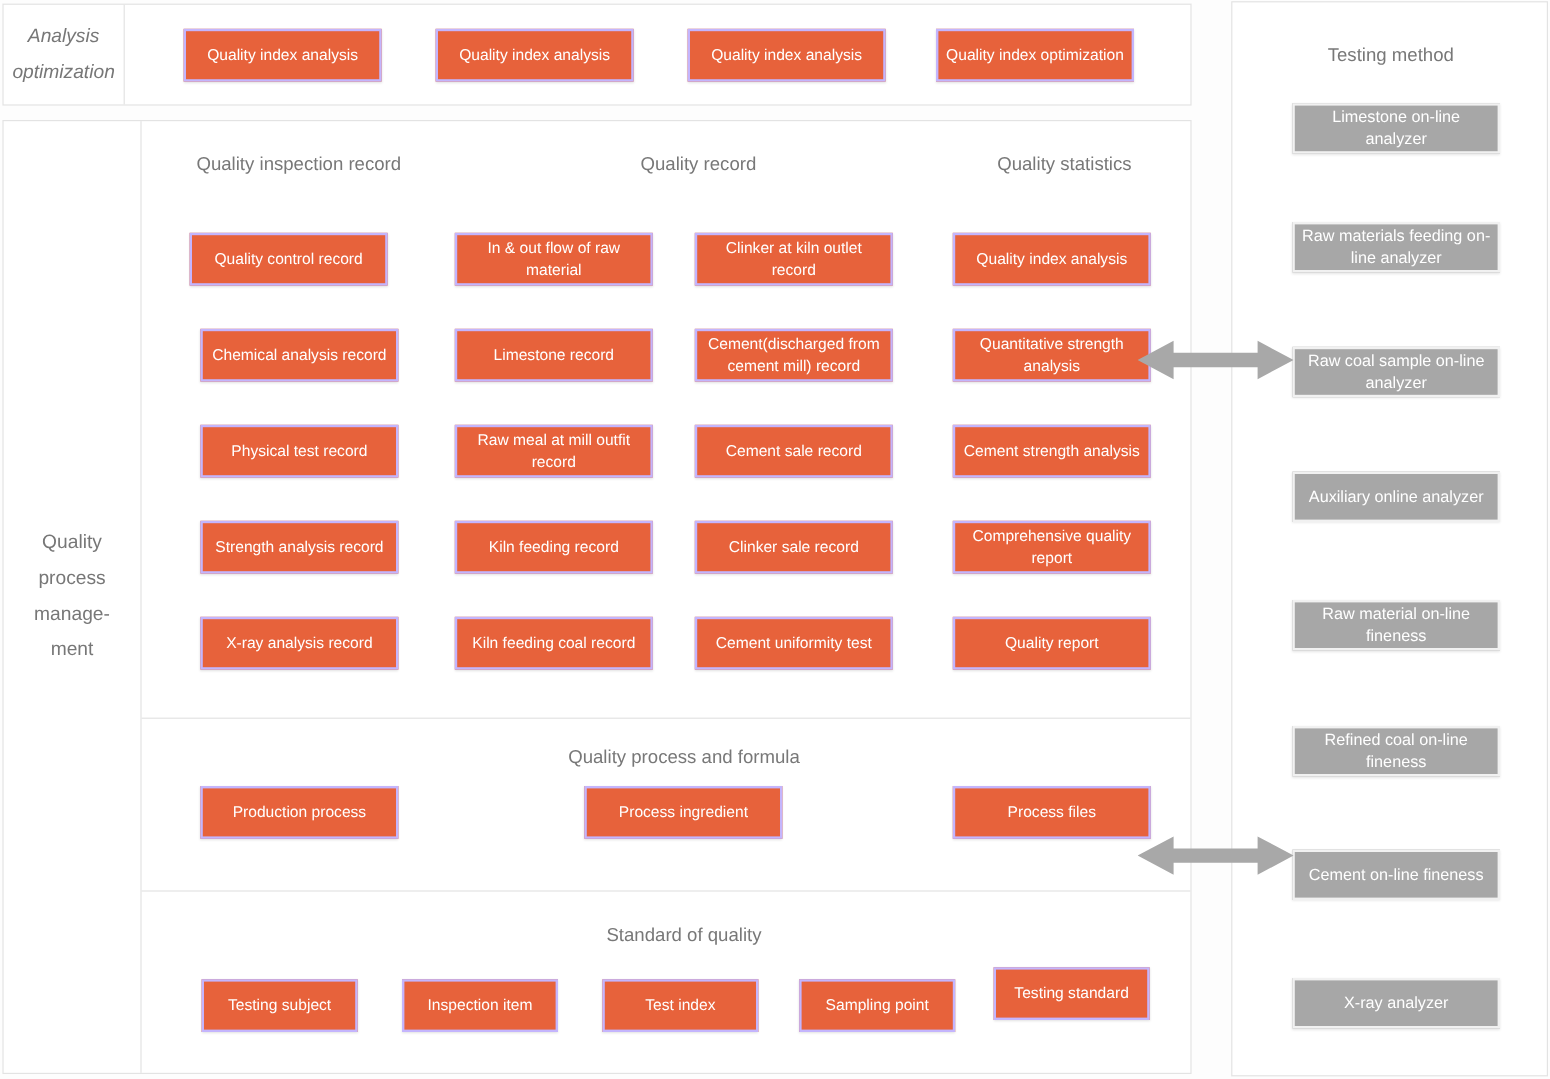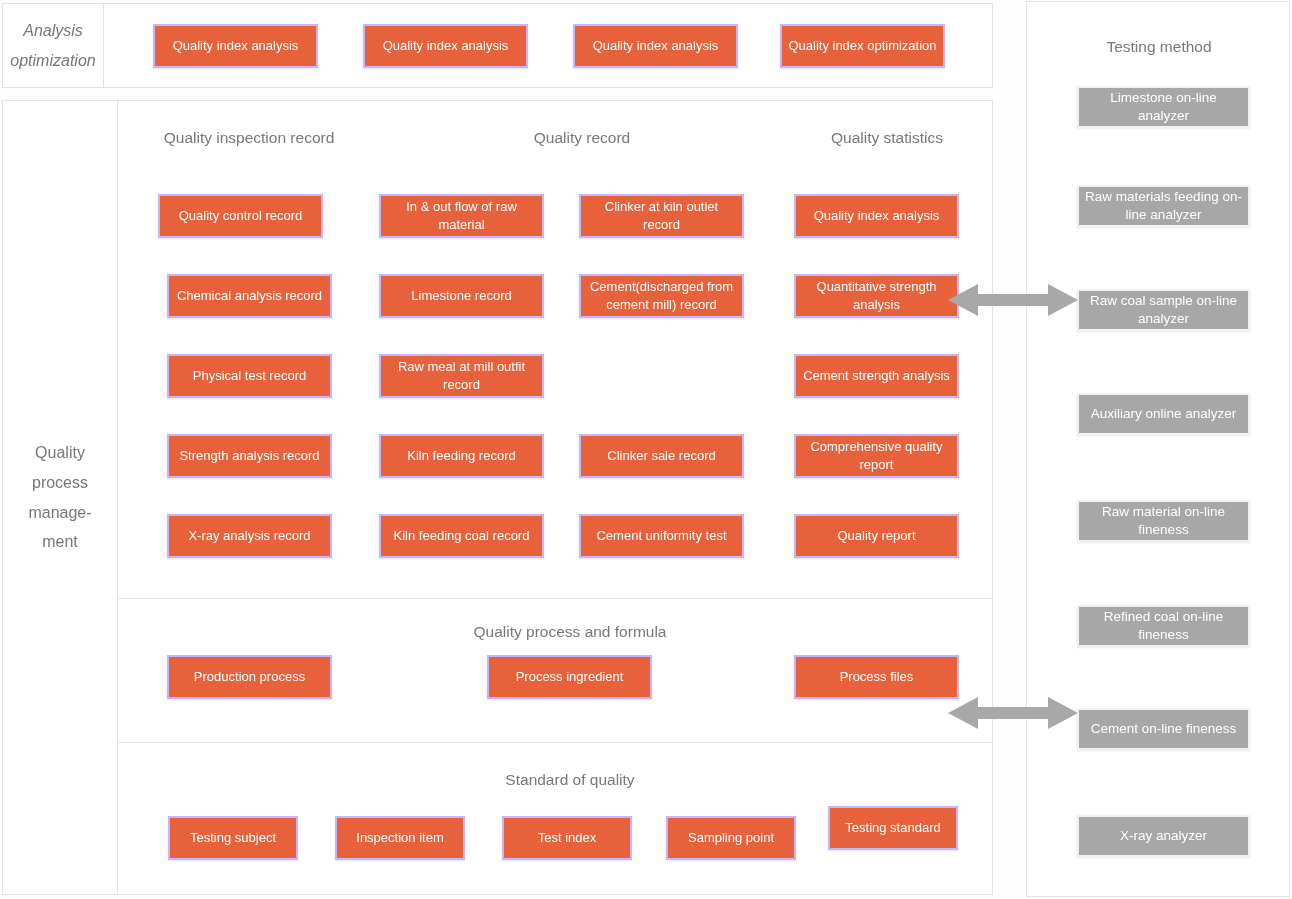--- a/index.html
+++ b/index.html
@@ -84,20 +84,21 @@
       <div class="btn-orange" style="left:461px;top:93px;">Clinker at kiln outlet record</div>
       <div class="btn-orange" style="left:676px;top:93px;">Quality index analysis</div>
 
       <div class="btn-orange" style="left:49px;top:173px;">Chemical analysis record</div>
       <div class="btn-orange" style="left:261px;top:173px;">Limestone record</div>
       <div class="btn-orange" style="left:461px;top:173px;">Cement(discharged from cement mill) record</div>
       <div class="btn-orange" style="left:676px;top:173px;">Quantitative strength analysis</div>
 
       <div class="btn-orange" style="left:49px;top:253px;">Physical test record</div>
       <div class="btn-orange" style="left:261px;top:253px;">Raw meal at mill outfit record</div>
+      <div class="btn-orange" style="left:461px;top:253px;">Cement sale record</div>
       <div class="btn-orange" style="left:676px;top:253px;">Cement strength analysis</div>
 
       <div class="btn-orange" style="left:49px;top:333px;">Strength analysis record</div>
       <div class="btn-orange" style="left:261px;top:333px;">Kiln feeding record</div>
       <div class="btn-orange" style="left:461px;top:333px;">Clinker sale record</div>
       <div class="btn-orange" style="left:676px;top:333px;">Comprehensive quality report</div>
 
       <div class="btn-orange" style="left:49px;top:413px;">X-ray analysis record</div>
       <div class="btn-orange" style="left:261px;top:413px;">Kiln feeding coal record</div>
       <div class="btn-orange" style="left:461px;top:413px;">Cement uniformity test</div>

